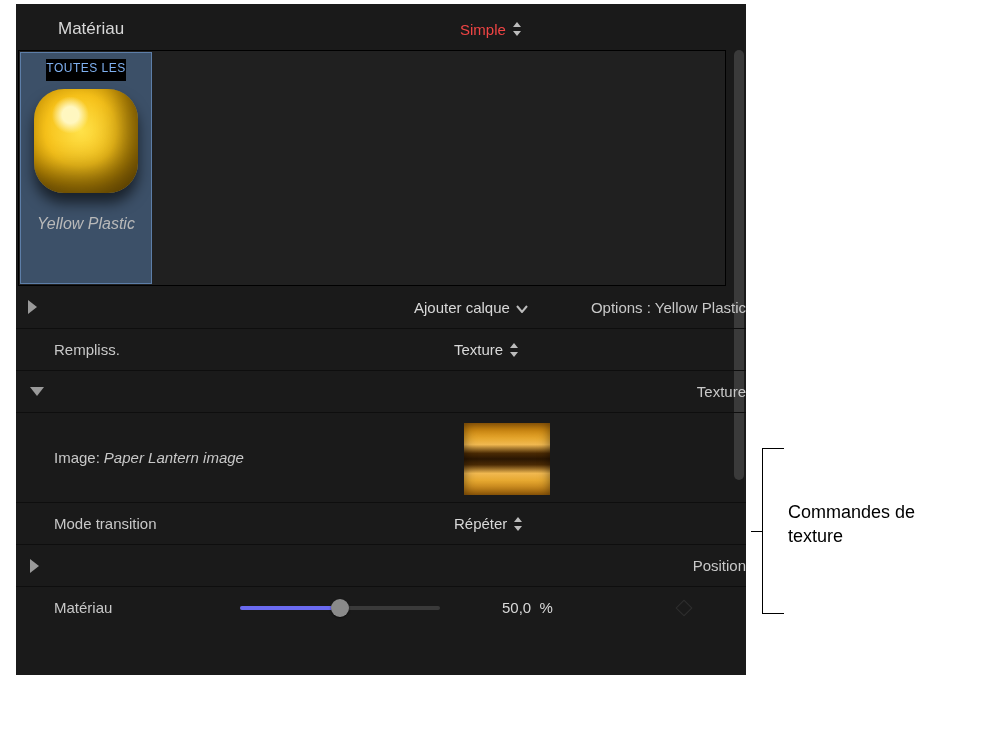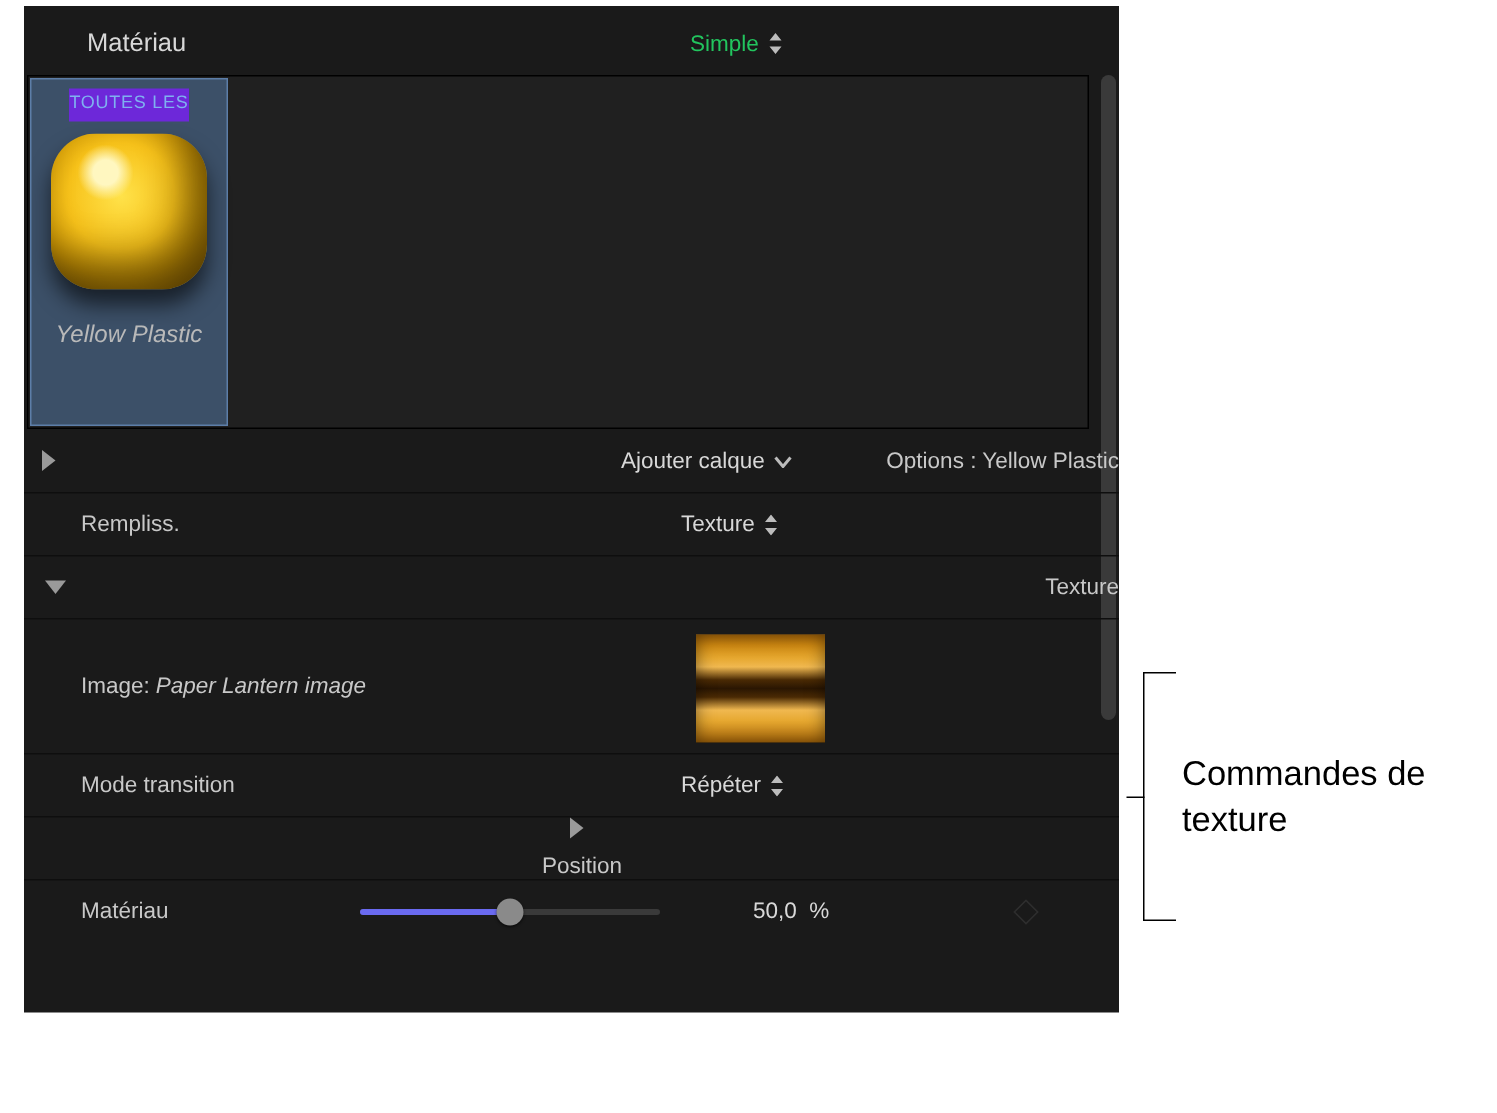--- a/index.html
+++ b/index.html
@@ -36,21 +36,21 @@
   .header-row {
     display: flex;
     align-items: center;
     height: 42px;
     padding-left: 42px;
   }
   .header-title { color: #d8d8d8; font-size: 17px; }
   .header-value {
     position: absolute;
     left: 444px;
-    color: #22c55e;
+    color: #ef4444;
     display: flex;
     align-items: center;
     gap: 6px;
   }
   .updown-icon svg { display: block; }
 
   .material-area {
     background: #202020;
     border: 1px solid #000;
     margin: 0 20px 0 2px;
@@ -64,21 +64,21 @@
     height: 232px;
     margin: 1px;
     background: #3c5068;
     border: 1px solid #5d7ea8;
     display: flex;
     flex-direction: column;
     align-items: center;
     padding-top: 6px;
   }
   .material-card .tab {
-    background: #6d28d9;
+    background: #000000;
     color: #7fb0f0;
     font-size: 12px;
     letter-spacing: 0.5px;
     padding: 2px 0 6px;
   }
   .preview-wrap {
     width: 120px;
     height: 120px;
     display: flex;
     align-items: center;
@@ -215,21 +215,21 @@
     left: -12px;
     top: 82px;
     width: 12px; height: 1px;
     background: #000;
   }
   .callout .text {
     position: absolute;
     left: 26px;
     top: 52px;
     color: #000;
-    font-size: 23px;
+    font-size: 18px;
     line-height: 1.35;
   }
 </style>
 </head>
 <body>
 
 <div class="panel">
   <div class="scrollbar"></div>
   <div class="inner">
 
@@ -302,21 +302,21 @@
       <span class="value-area">
         <span>Répéter</span>
         <span class="updown-icon">
           <svg width="10" height="14" viewBox="0 0 10 14">
               <path d="M5 0 L9 5 H1 Z M5 14 L1 9 H9 Z" fill="#bcbcbc"></path>
             </svg>
         </span>
       </span>
     </div>
 
-    <div class="row" style="padding-left:14px;flex-direction:column;">
+    <div class="row" style="padding-left:14px;">
       <span class="tri tri-right"></span>
       <span class="label">Position</span>
     </div>
 
     <div class="row slider-row indent-2">
       <span class="label">Matériau</span>
       <div class="track">
         <div class="fill" style="width:50%;"></div>
         <div class="thumb" style="left:50%;"></div>
       </div>

